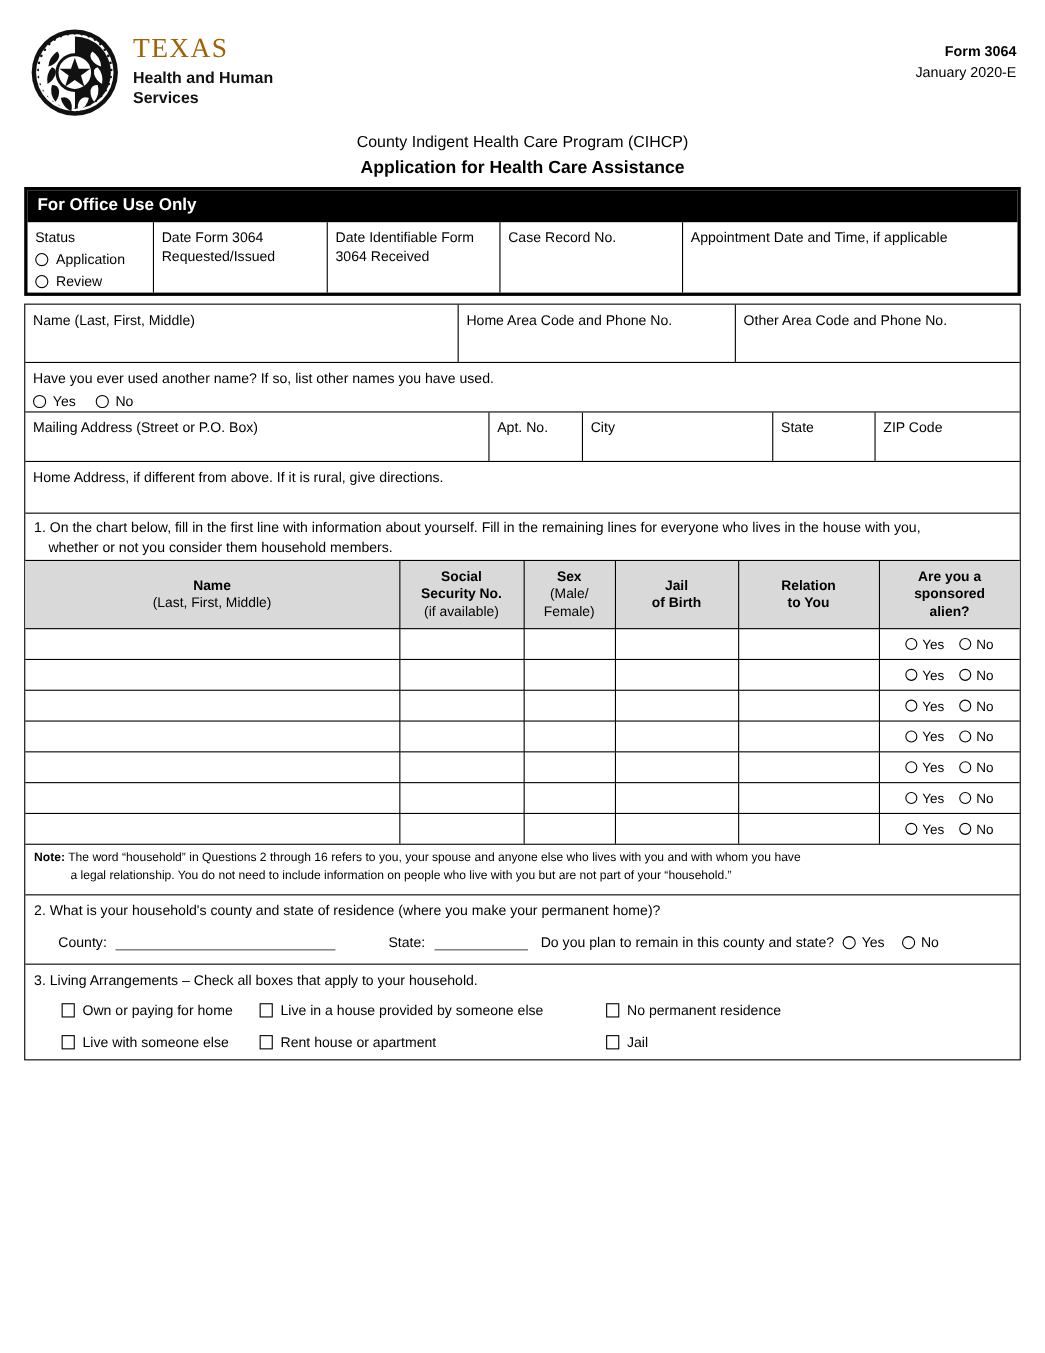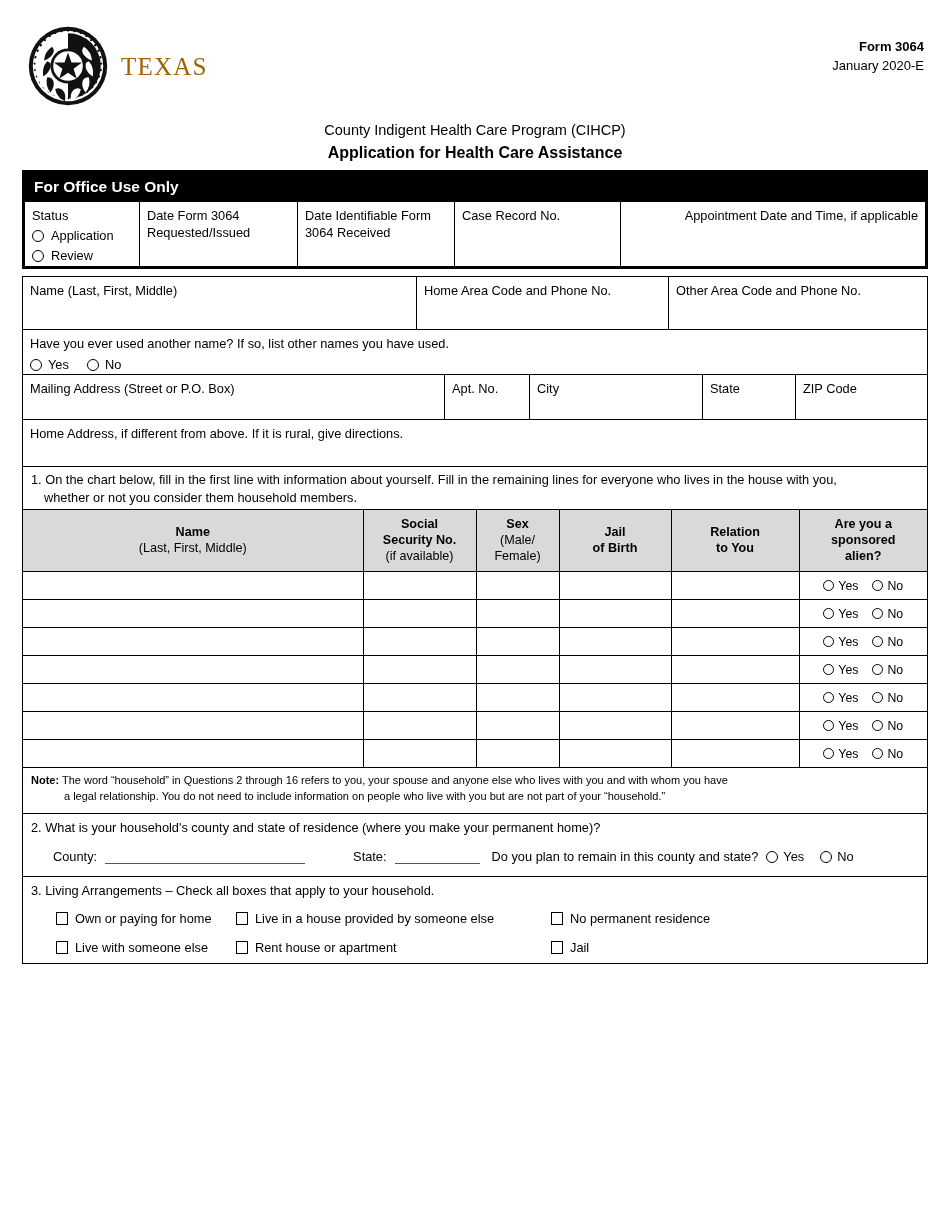--- a/index.html
+++ b/index.html
@@ -111,21 +111,21 @@
     padding: 5px 7px 0 7px;
     font-size: 12.8px;
     line-height: 1.33;
     box-sizing: border-box;
   }
   .office-cell:last-child { border-right: none; }
   .oc-status { width: 115px; }
   .oc-date1  { width: 158px; }
   .oc-date2  { width: 157px; }
   .oc-case   { width: 166px; }
-  .oc-appt   { flex: 1 1 auto; text-align: right; }
+  .oc-appt   { flex: 1 1 auto; }
 
   .radio-line {
     display: flex;
     align-items: center;
     margin-top: 3px;
   }
   .radio {
     width: 12px; height: 12px;
     border: 1.4px solid #000;
     border-radius: 50%;
@@ -374,20 +374,24 @@
           <path d="M76 44 q7 8 5 19 q-7 -4 -9 -11 q-2 -6 4 -8z"></path>
           <path d="M76 64 q3 10 -4 19 q-5 -6 -4 -13 q1 -6 8 -6z"></path>
           <path d="M66 79 q-2 10 -12 15 q-2 -8 2 -13 q4 -5 10 -2z"></path>
         </g>
         <circle cx="50" cy="50" r="22" fill="#111"></circle>
         <circle cx="50" cy="50" r="18.5" fill="#fff"></circle>
         <polygon points="50,33 54.4,45.5 67.5,45.5 57,53.3 61,66 50,58.3 39,66 43,53.3 32.5,45.5 45.6,45.5" fill="#111"></polygon>
       </svg>
       <div class="logo-text">
         <div class="logo-texas">TEXAS</div>
+        <div class="logo-sub">
+          <div>Health and Human</div>
+          <div>Services</div>
+        </div>
       </div>
     </div>
     <div class="form-no">
       <div class="fn-bold">Form 3064</div>
       <div>January 2020-E</div>
     </div>
   </div>
 
   <div class="title-block">
     <div class="title-1">County Indigent Health Care Program (CIHCP)</div>

